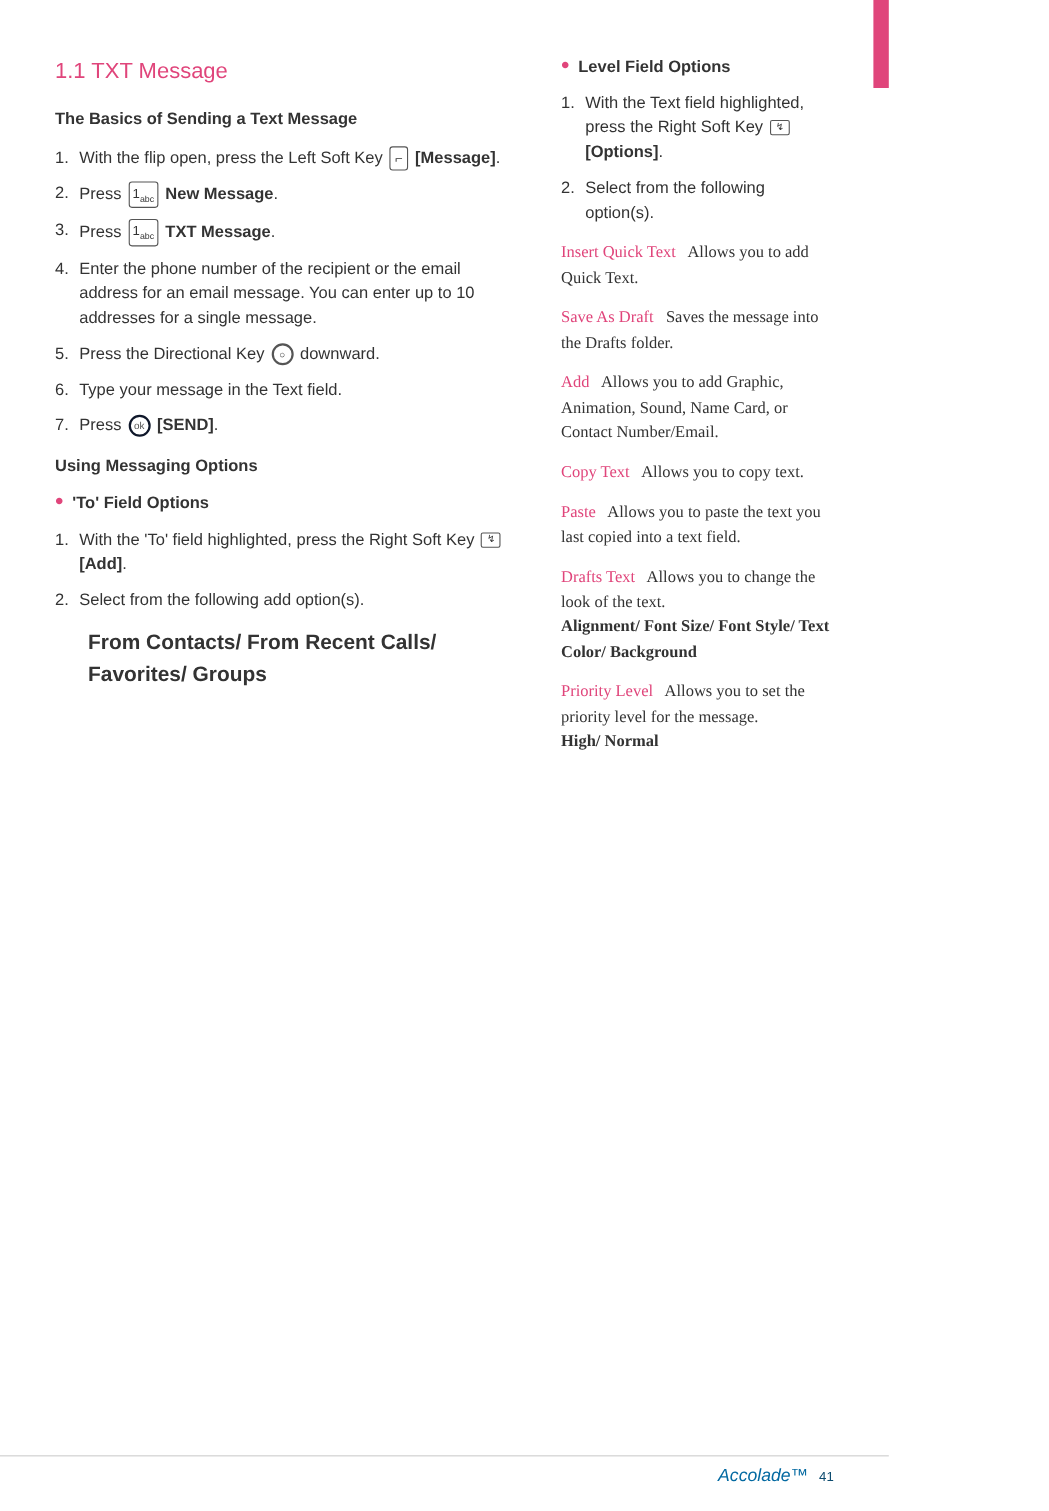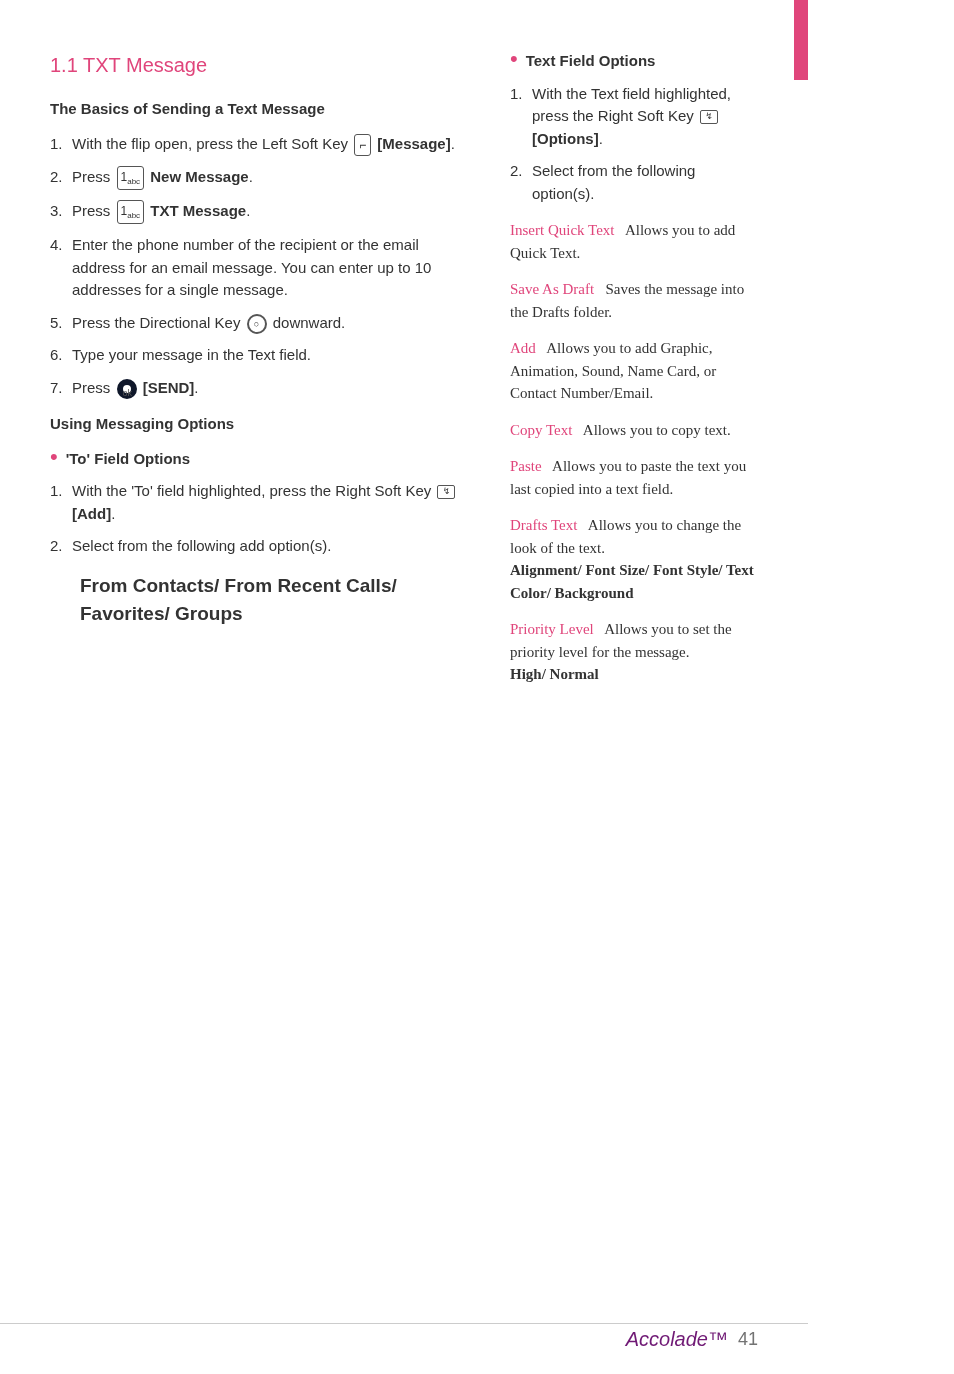--- a/index.html
+++ b/index.html
@@ -104,21 +104,21 @@
       padding: 1px 3px;
       font-size: 12px;
       margin: 0 2px;
       vertical-align: middle;
     }
 
     .icon-circle-ok {
       display: inline-block;
       width: 20px;
       height: 20px;
-      border: 6px solid #0f172a;
+      border: 2px solid #0f172a;
       border-radius: 50%;
       font-size: 10px;
       line-height: 16px;
       text-align: center;
       margin: 0 2px;
       vertical-align: middle;
     }
 
     .icon-directional {
       display: inline-block;
@@ -228,27 +228,27 @@
       right: 50px;
       font-size: 15px;
       color: #444;
       display: flex;
       align-items: center;
       gap: 10px;
     }
 
     .footer-brand {
       font-style: italic;
-      font-size: 20px;
-      color: #701a75;
+      font-size: 16px;
+      color: #0369a1;
     }
 
     .footer-page {
-      font-size: 18px;
-      color: #737373;
+      font-size: 12px;
+      color: #0c4a6e;
     }
   </style>
 </head>
 <body>
 
 <div class="page-container">
 
   <div class="page-tab"></div>
 
   <div class="columns">
@@ -334,21 +334,21 @@
         <span class="sub-bold">From Contacts/ From Recent Calls/ Favorites/ Groups</span>
       </div>
 
     </div>
 
     <div class="col-right">
 
       <ul class="bullet-list">
         <li>
           <span class="bullet-dot">•</span>
-          <span class="bullet-label">Text Field Options</span>
+          <span class="bullet-label">Level Field Options</span>
         </li>
       </ul>
 
       <ol class="numbered-list text-field-options">
         <li>
           <span class="num">1.</span>
           <span class="text">
             With the Text field highlighted, press the Right Soft Key
             <span class="icon-soft-key" style="font-size:9px;">↯</span>
             <strong>[Options]</strong>.

